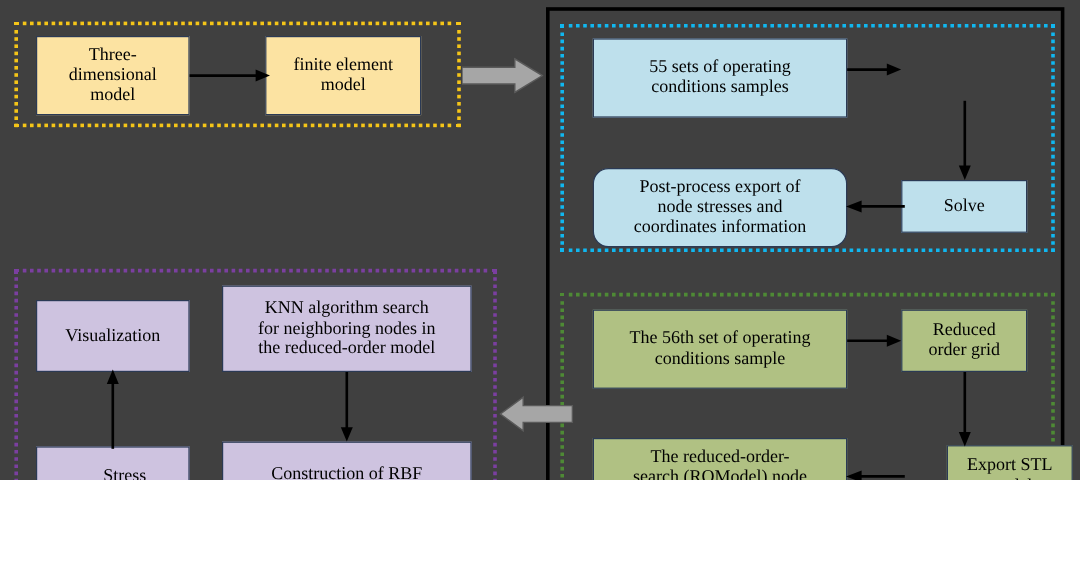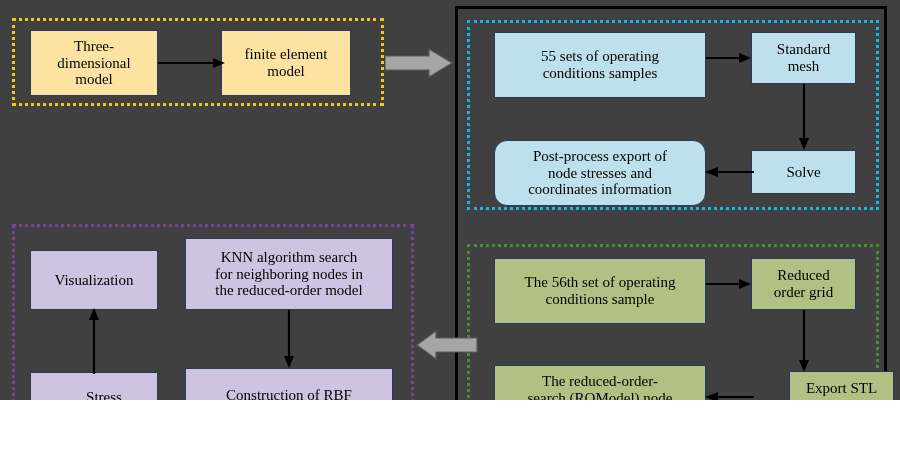--- a/index.html
+++ b/index.html
@@ -100,22 +100,20 @@
 
   <svg class="block-arrow" style="left:385px; top:48px; width:68px; height:30px;" viewBox="0 0 68 30">
     <polygon points="0,8 44,8 44,1 67,15 44,29 44,22 0,22" fill="#A6A6A6" stroke="#5A5A5A" stroke-width="1.2"></polygon>
   </svg>
 
   <div class="group group-blue"></div>
 
   <div class="box blue" style="left:494px; top:32px; width:212px; height:66px; font-size:15px;font-family:Liberation Serif, serif;">55 sets of operating
 conditions samples</div>
 
-  <div class="box blue" style="left:751px; top:32px; width:105px; height:52px; font-size:15px;">Standard
-mesh</div>
 
   <div class="box blue" style="left:751px; top:150px; width:105px; height:44px; font-size:15px;">Solve</div>
 
   <div class="box blue" style="left:494px; top:140px; width:212px; height:66px; font-size:15px;border-radius:13px;">Post-process export of
 node stresses and
 coordinates information</div>
 
   <svg class="conn" style="left:706px; top:50px; width:48px; height:16px;" viewBox="0 0 48 16">
     <line x1="0" y1="8" x2="36" y2="8" stroke="#000" stroke-width="2.2"></line>
     <polygon points="45,8 33,3 33,13" fill="#000"></polygon>

